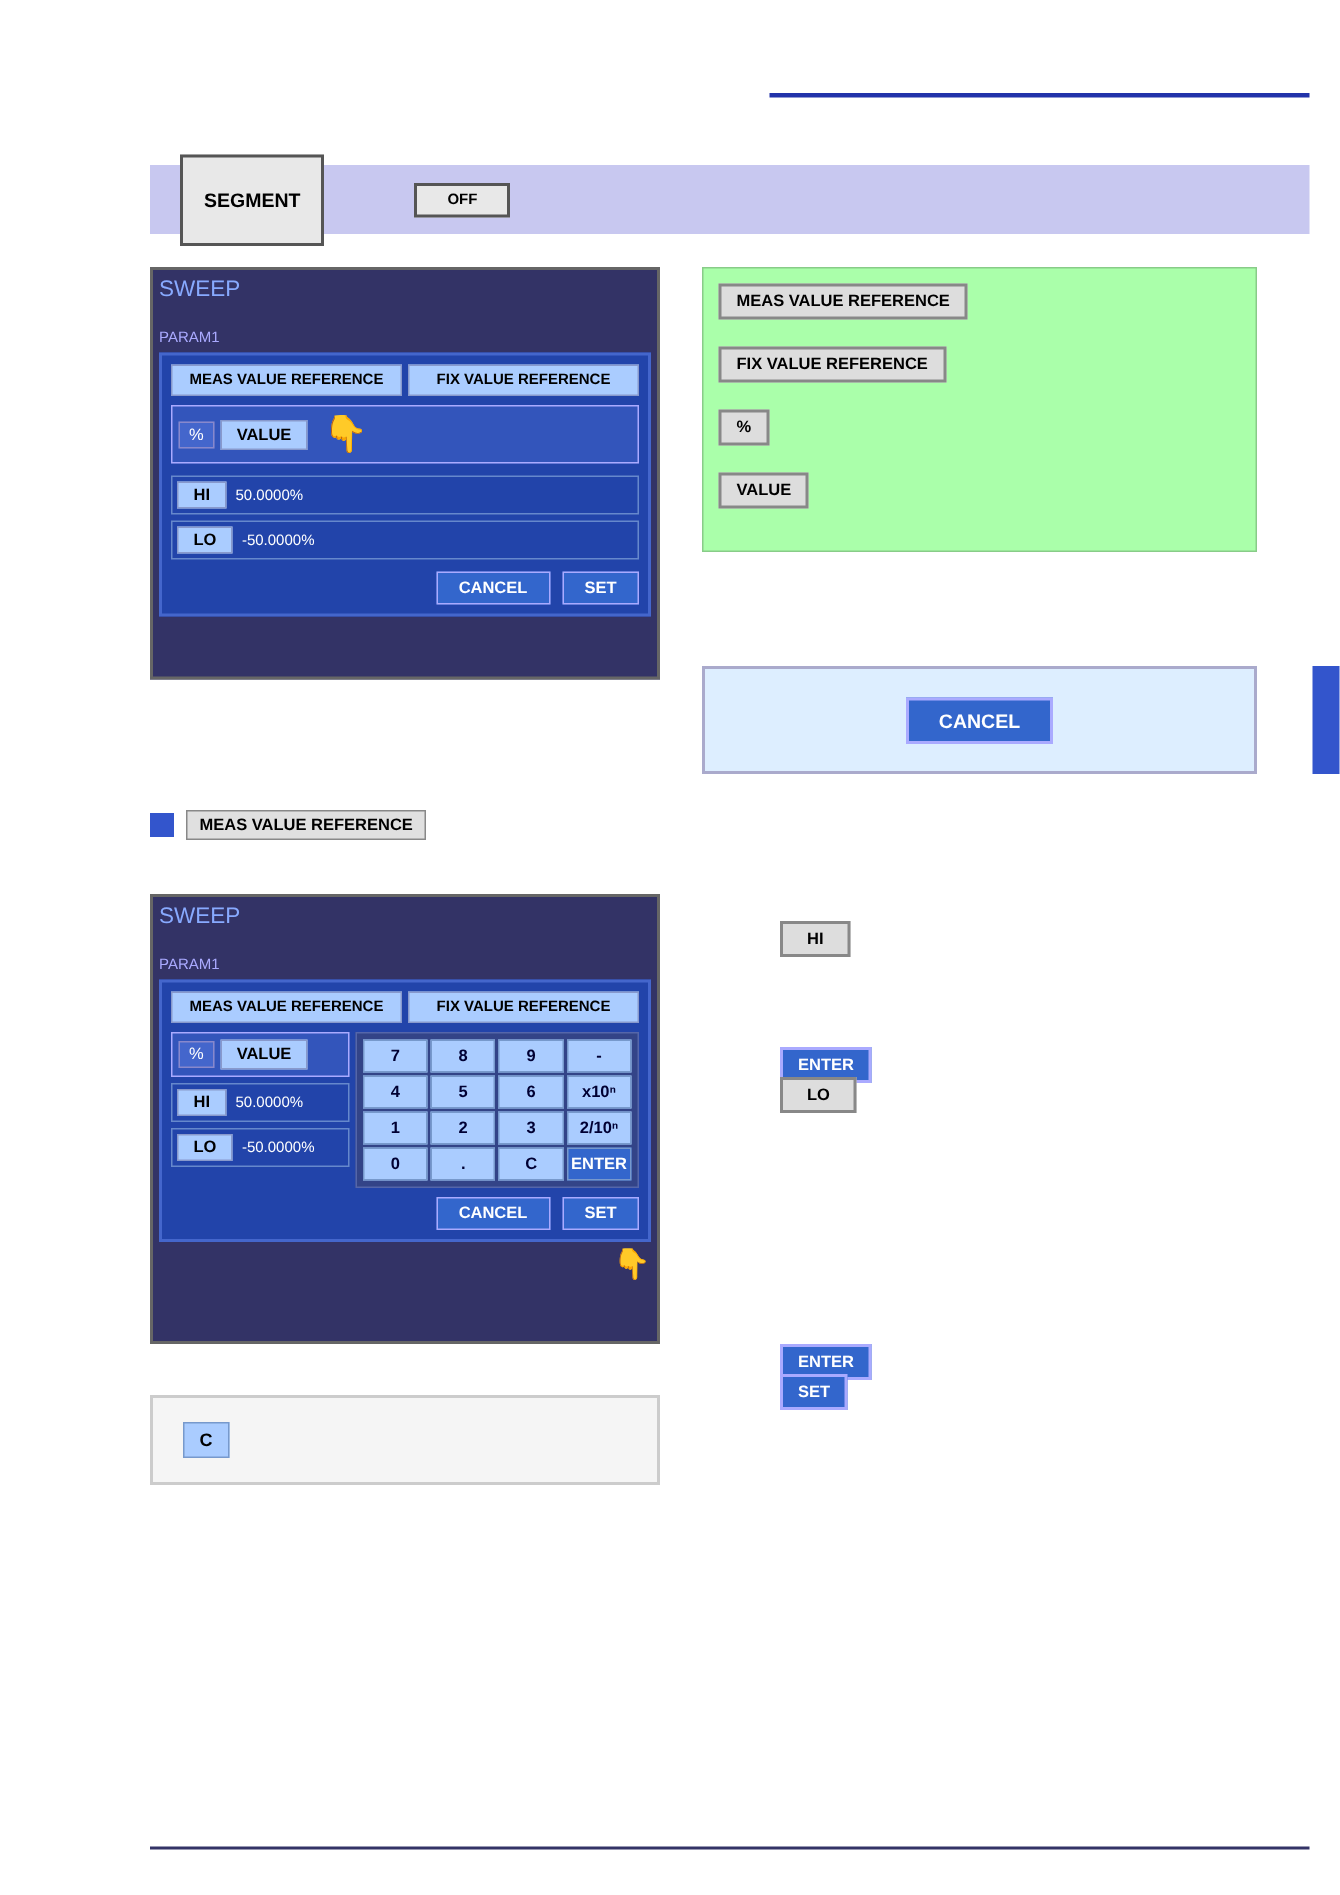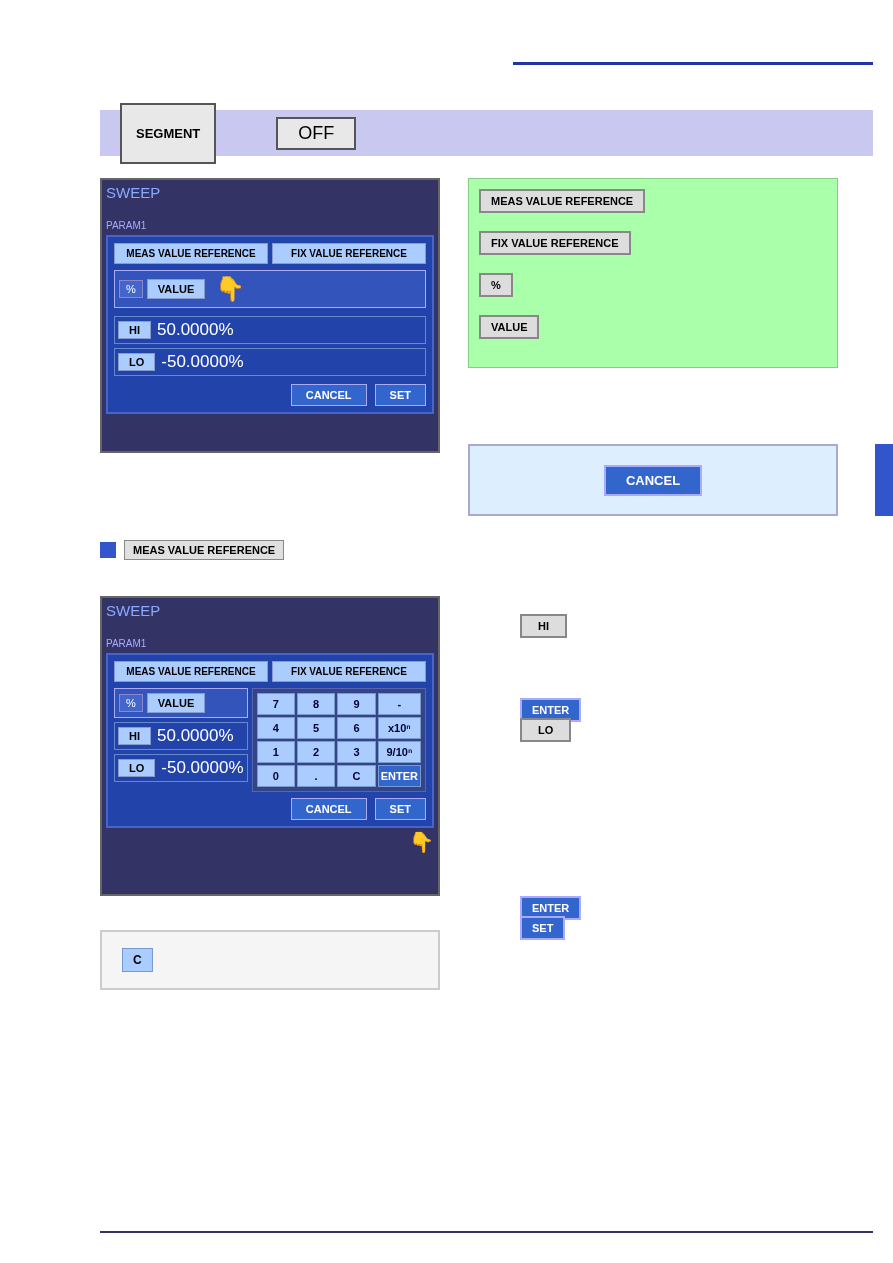--- a/index.html
+++ b/index.html
@@ -42,22 +42,22 @@
       padding: 21px 14px;
       font-size: 13px;
       font-weight: bold;
       cursor: pointer;
     }
 
     .btn-off {
       background: #e8e8e8;
       border: 2px solid #555;
       padding: 4px 20px;
-      font-size: 18px;
-      font-weight: normal;
+      font-size: 10px;
+      font-weight: bold;
       cursor: pointer;
     }
 
     
     .screenshot-top {
       position: absolute;
       top: 178px;
       left: 100px;
       width: 340px;
       height: 275px;
@@ -162,21 +162,21 @@
       border: 1px solid #8899cc;
       padding: 2px 10px;
       font-size: 11px;
       font-weight: bold;
       cursor: pointer;
       min-width: 30px;
     }
 
     .hi-val, .lo-val {
       color: #ffffff;
-      font-size: 17px;
+      font-size: 10px;
     }
 
     .bottom-buttons {
       display: flex;
       justify-content: flex-end;
       gap: 8px;
       margin-top: 6px;
     }
 
     .btn-cancel-blue {
@@ -518,21 +518,21 @@
           <button class="num-btn">8</button>
           <button class="num-btn">9</button>
           <button class="num-btn">-</button>
           <button class="num-btn">4</button>
           <button class="num-btn">5</button>
           <button class="num-btn">6</button>
           <button class="num-btn">x10ⁿ</button>
           <button class="num-btn">1</button>
           <button class="num-btn">2</button>
           <button class="num-btn">3</button>
-          <button class="num-btn">9/10ⁿ</button>
+          <button class="num-btn">2/10ⁿ</button>
           <button class="num-btn">0</button>
           <button class="num-btn">.</button>
           <button class="num-btn">C</button>
           <button class="num-btn enter-btn">ENTER</button>
         </div>
       </div>
     </div>
     <div class="bottom-buttons">
       <button class="btn-cancel-blue">CANCEL</button>
       <button class="btn-set-blue">SET</button>

